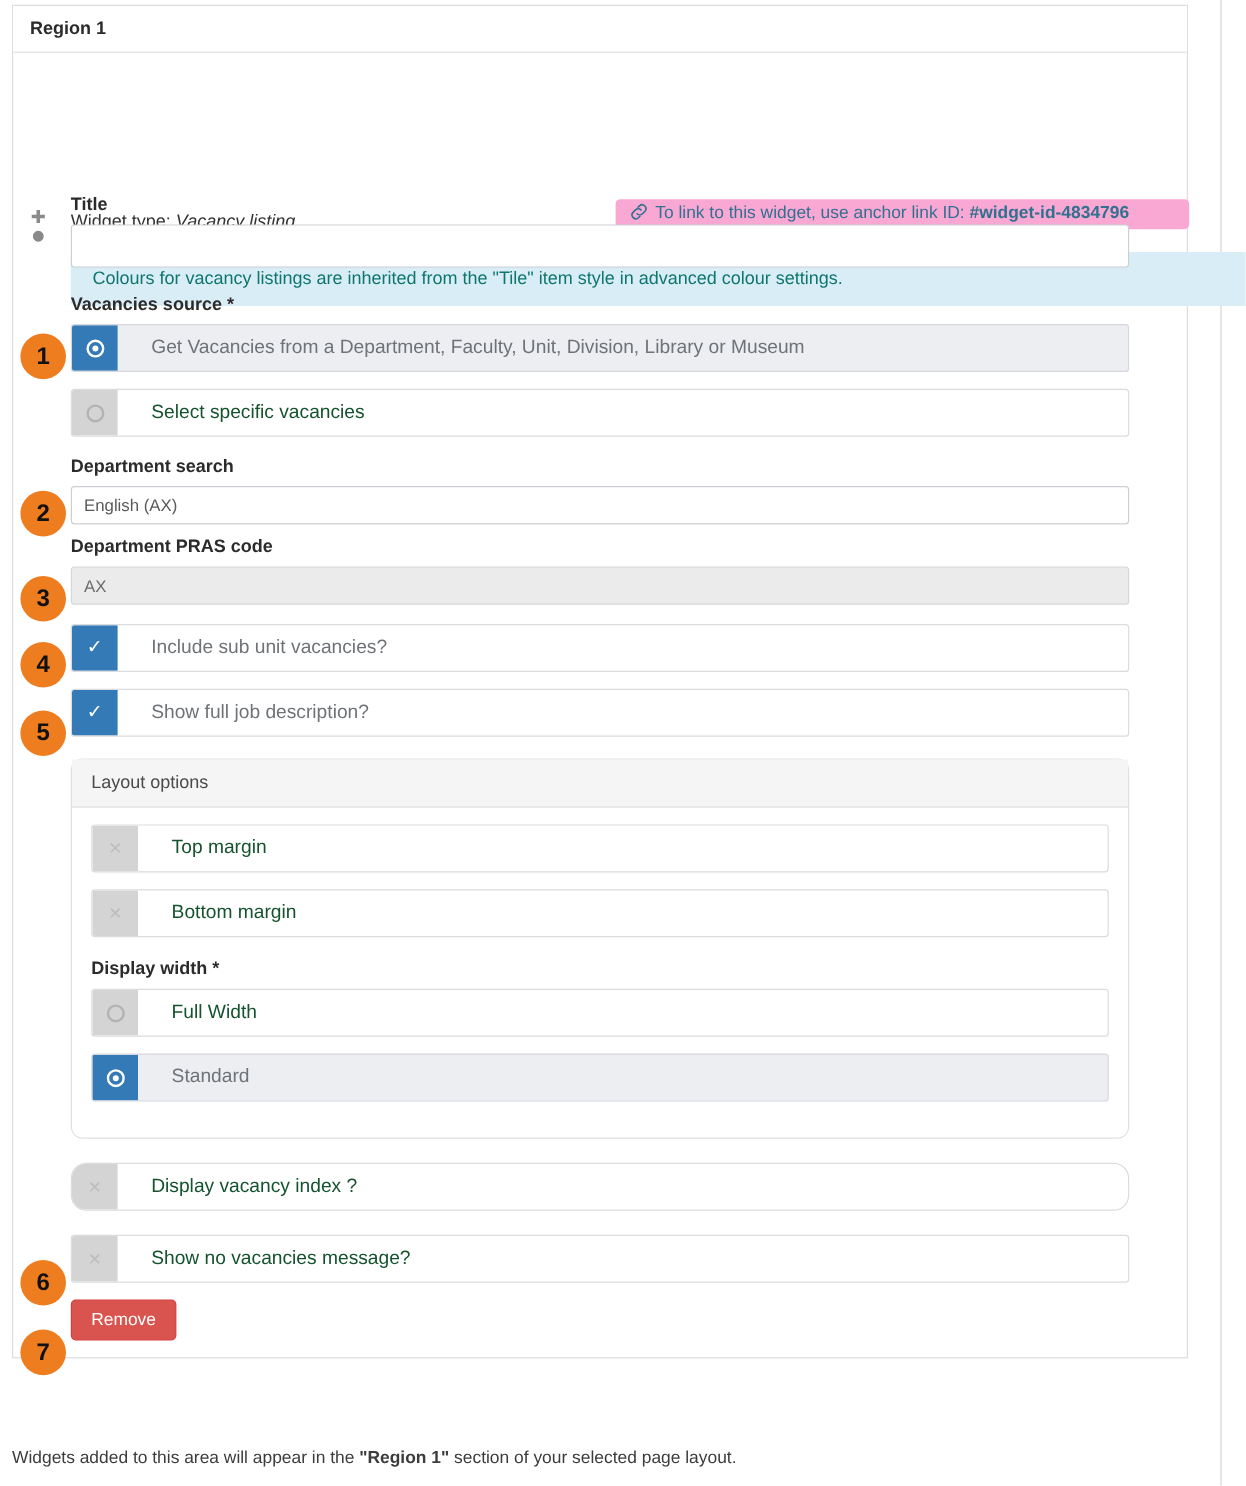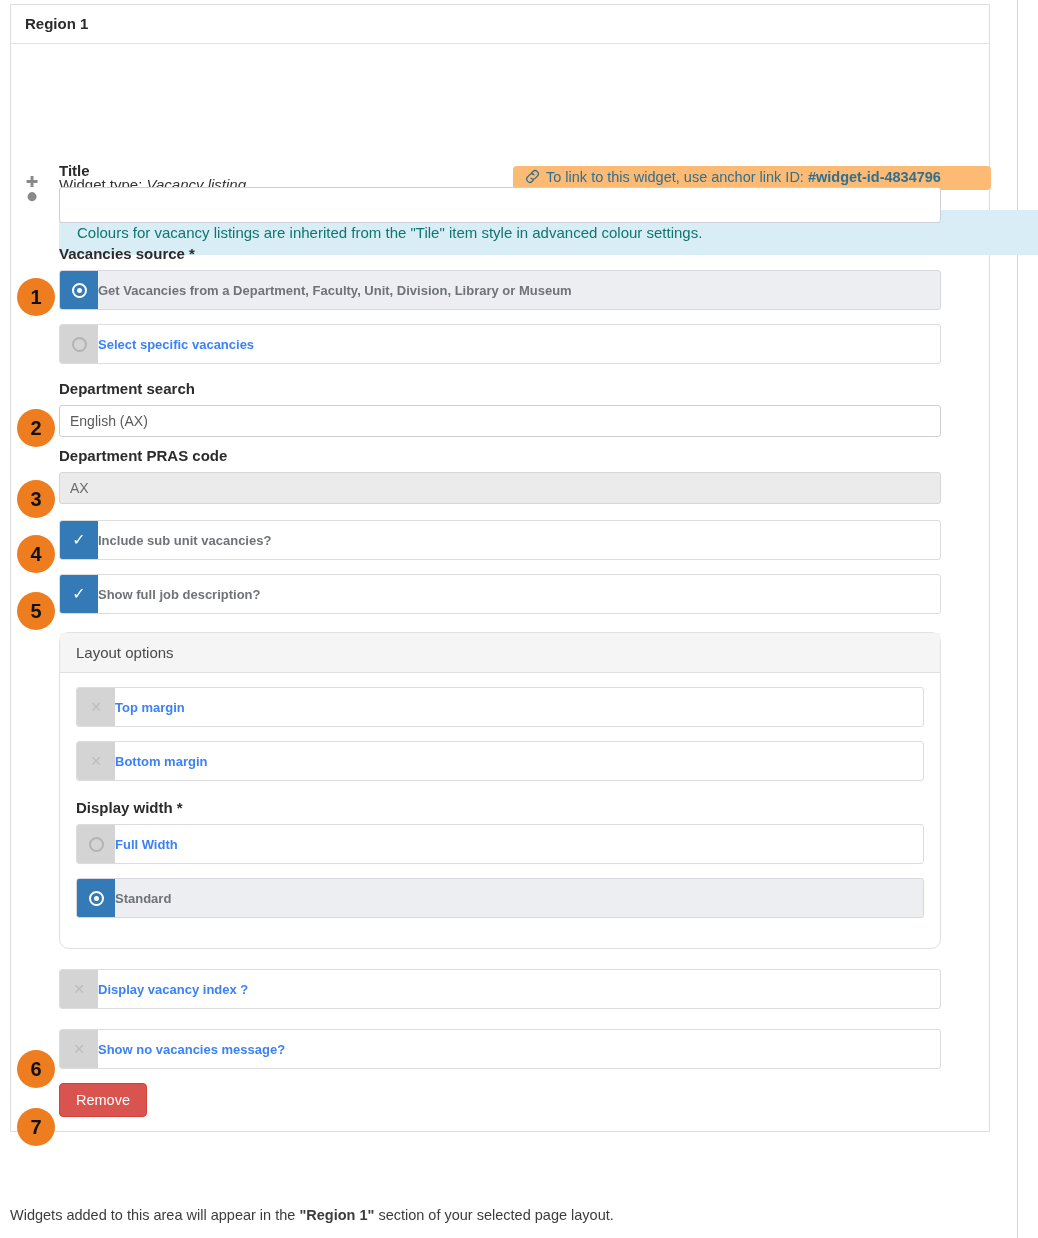--- a/index.html
+++ b/index.html
@@ -42,21 +42,21 @@
 
   
   .widget-type{
     position:absolute;left:48px;top:14px;font-size:15px;color:#333;
   }
   .widget-type i{font-style:italic;}
 
   .anchor-note{
     position:absolute;left:502px;top:4px;width:478px;
     box-sizing:border-box;
-    background:#fdba74;color:#31708f;
+    background:#f9a8d4;color:#31708f;
     border-radius:4px;
     padding:3px 12px;font-size:14.5px;white-space:nowrap;
   }
   .anchor-note .link-icon{display:inline-block;margin-right:6px;vertical-align:-2px;}
   .anchor-note b{font-weight:bold;color:#31708f;}
 
   .colour-note{
     position:absolute;left:48px;top:48px;width:1032px;
     box-sizing:border-box;
     background:#d9edf7;color:#0f766e;
@@ -87,23 +87,23 @@
     cursor:pointer;
   }
   .opt-row.selected{background:#eceef2;border-color:#d5d8dd;}
   .opt-box{
     width:38px;flex:0 0 38px;display:flex;align-items:center;justify-content:center;
     background:#d4d4d4;color:#bdbdbd;font-size:15px;
   }
   .opt-row.selected .opt-box{background:#337ab7;color:#ffffff;}
   .opt-row.checked .opt-box{background:#337ab7;color:#ffffff;}
   .opt-label{
-    display:flex;align-items:center;padding-left:0;font-size:13px;color:#6f7378;font-weight:bold;
-  }
-  .opt-row.plain .opt-label{color:#3b82f6;}
+    display:flex;align-items:center;padding-left:28px;font-size:16px;color:#6f7378;
+  }
+  .opt-row.plain .opt-label{color:#14532d;}
 
   
   .radio-glyph{
     width:15px;height:15px;border-radius:50%;
     border:2px solid #b3b3b3;background:transparent;box-sizing:border-box;
     display:block;position:relative;
   }
   .opt-row.selected .radio-glyph{border-color:#ffffff;}
   .opt-row.selected .radio-glyph:after{
     content:"";position:absolute;left:3px;top:3px;width:5px;height:5px;
@@ -260,21 +260,21 @@
                   <span class="radio-glyph"></span>
                 </span>
               <span class="opt-label">Standard</span>
             </div>
 
 
           </div>
         </div>
 
         
-        <div class="opt-row plain" style="margin-bottom:20px;">
+        <div class="opt-row plain" style="margin-bottom:20px;border-radius:13px;">
           <span class="opt-box">
               <span class="x-glyph">✕</span>
             </span>
           <span class="opt-label">Display vacancy index ?</span>
         </div>
 
         
         <div class="opt-row plain" style="margin-bottom:14px;">
           <span class="opt-box">
               <span class="x-glyph">✕</span>

